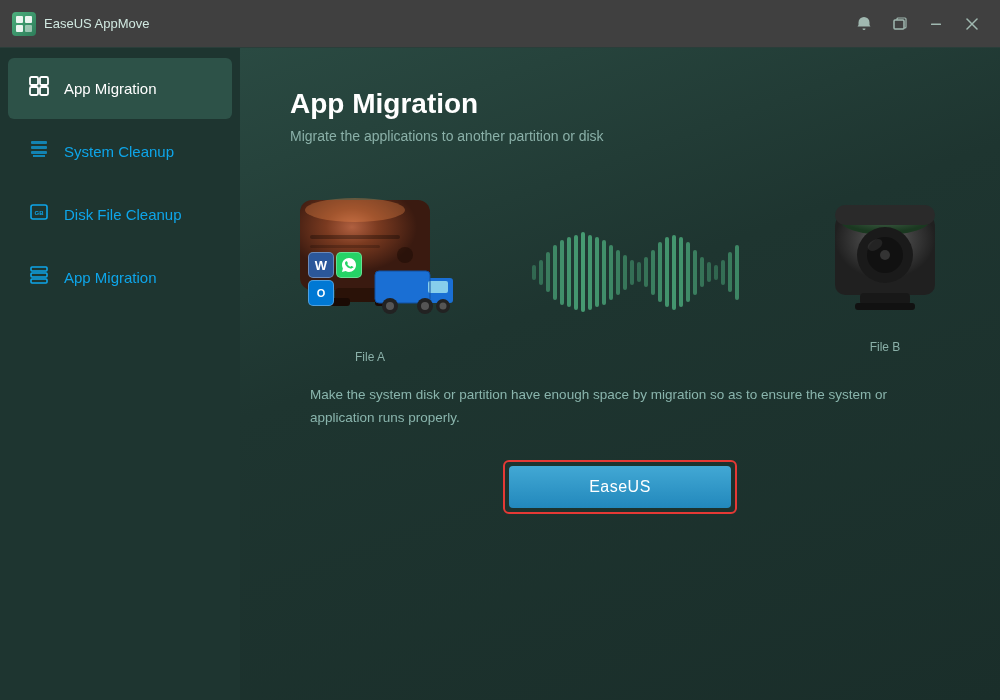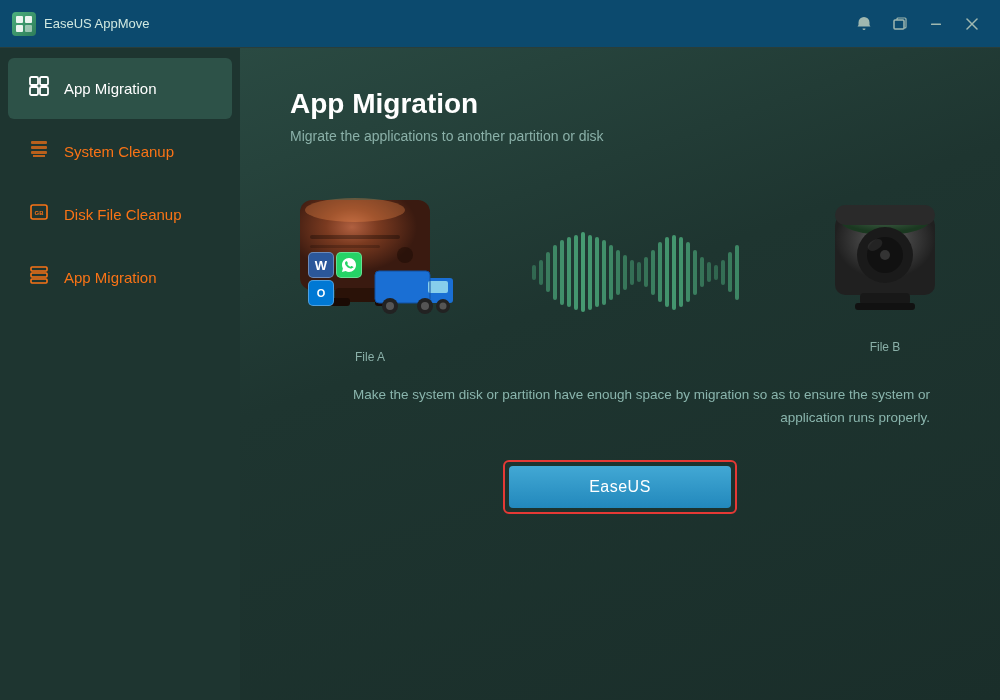--- a/index.html
+++ b/index.html
@@ -9,21 +9,21 @@
       overflow: hidden;
       font-family: 'Segoe UI', Arial, sans-serif;
       background: #1a2e2a;
       display: flex;
       flex-direction: column;
     }
 
     
     .title-bar {
       height: 48px;
-      background: #0c4a6e;
+      background: #404040;
       display: flex;
       align-items: center;
       padding: 0 12px;
       flex-shrink: 0;
       border-bottom: 1px solid #2a3e3a;
     }
     .title-bar-logo {
       display: flex;
       align-items: center;
       gap: 8px;
@@ -77,21 +77,21 @@
       background: #1e3530;
       flex-shrink: 0;
       padding: 8px 0;
     }
     .sidebar-item {
       display: flex;
       align-items: center;
       gap: 14px;
       padding: 18px 20px;
       cursor: pointer;
-      color: #f97316;
+      color: #0ea5e9;
       font-size: 15px;
       font-weight: 400;
       border-radius: 6px;
       margin: 2px 8px;
       transition: background 0.15s;
     }
     .sidebar-item.active {
       background: #2d5248;
       color: #ffffff;
       font-weight: 500;
@@ -164,21 +164,21 @@
     .waveform-bar {
       width: 4px;
       background: rgba(100, 200, 150, 0.5);
       border-radius: 2px;
     }
 
     
     .description-text {
       color: #8ab5ad;
       font-size: 13.5px;
-      text-align: right;
+      text-align: left;
       max-width: 620px;
       line-height: 1.7;
       margin-bottom: 30px;
     }
 
     
     .start-btn-wrapper {
       border: 2px solid #e53935;
       border-radius: 6px;
       padding: 4px;

